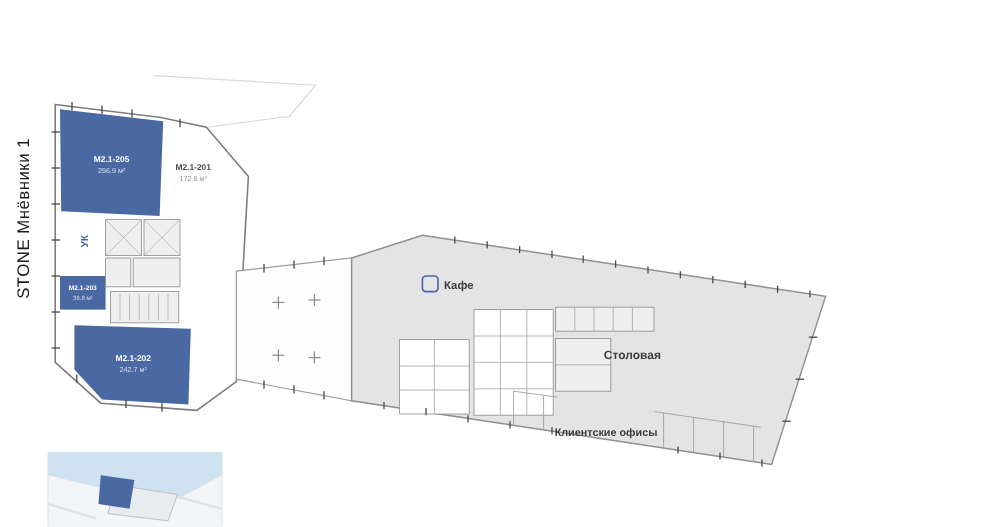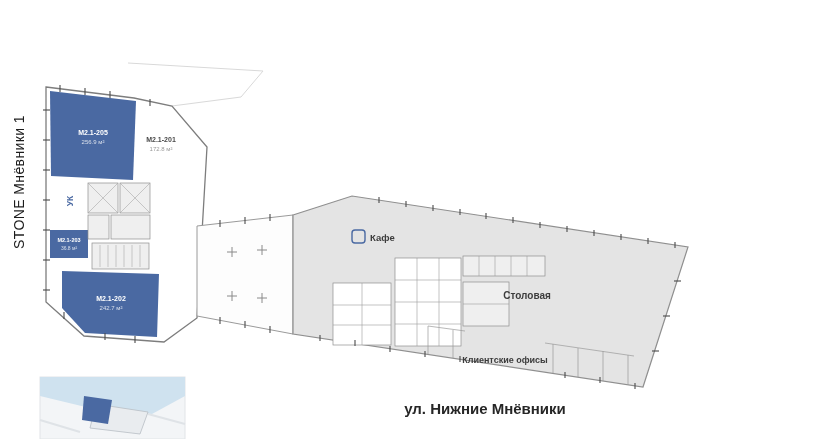--- a/index.html
+++ b/index.html
@@ -164,14 +164,13 @@
     <g>
       <rect x="40" y="377" width="145" height="62" fill="#f3f5f7" stroke="#e1e4e7" stroke-width="1"></rect>
       <polygon points="40,377 185,377 185,396 152,414 98,410 40,396" fill="#cfe2ef"></polygon>
       <line x1="40" y1="420" x2="80" y2="432" stroke="#dfe3e7" stroke-width="2"></line>
       <line x1="148" y1="414" x2="185" y2="424" stroke="#dfe3e7" stroke-width="2"></line>
       <polygon points="96,404 148,412 140,434 90,428" fill="#e9ecef" stroke="#b8bec4" stroke-width="0.8"></polygon>
       <polygon points="84,396 112,400 108,424 82,420" fill="#4a69a2"></polygon>
     </g>
   </svg>
 
-  <div class="street">ул. Нижние Мнёвники</div>
 </div>
 
 </body></html>

